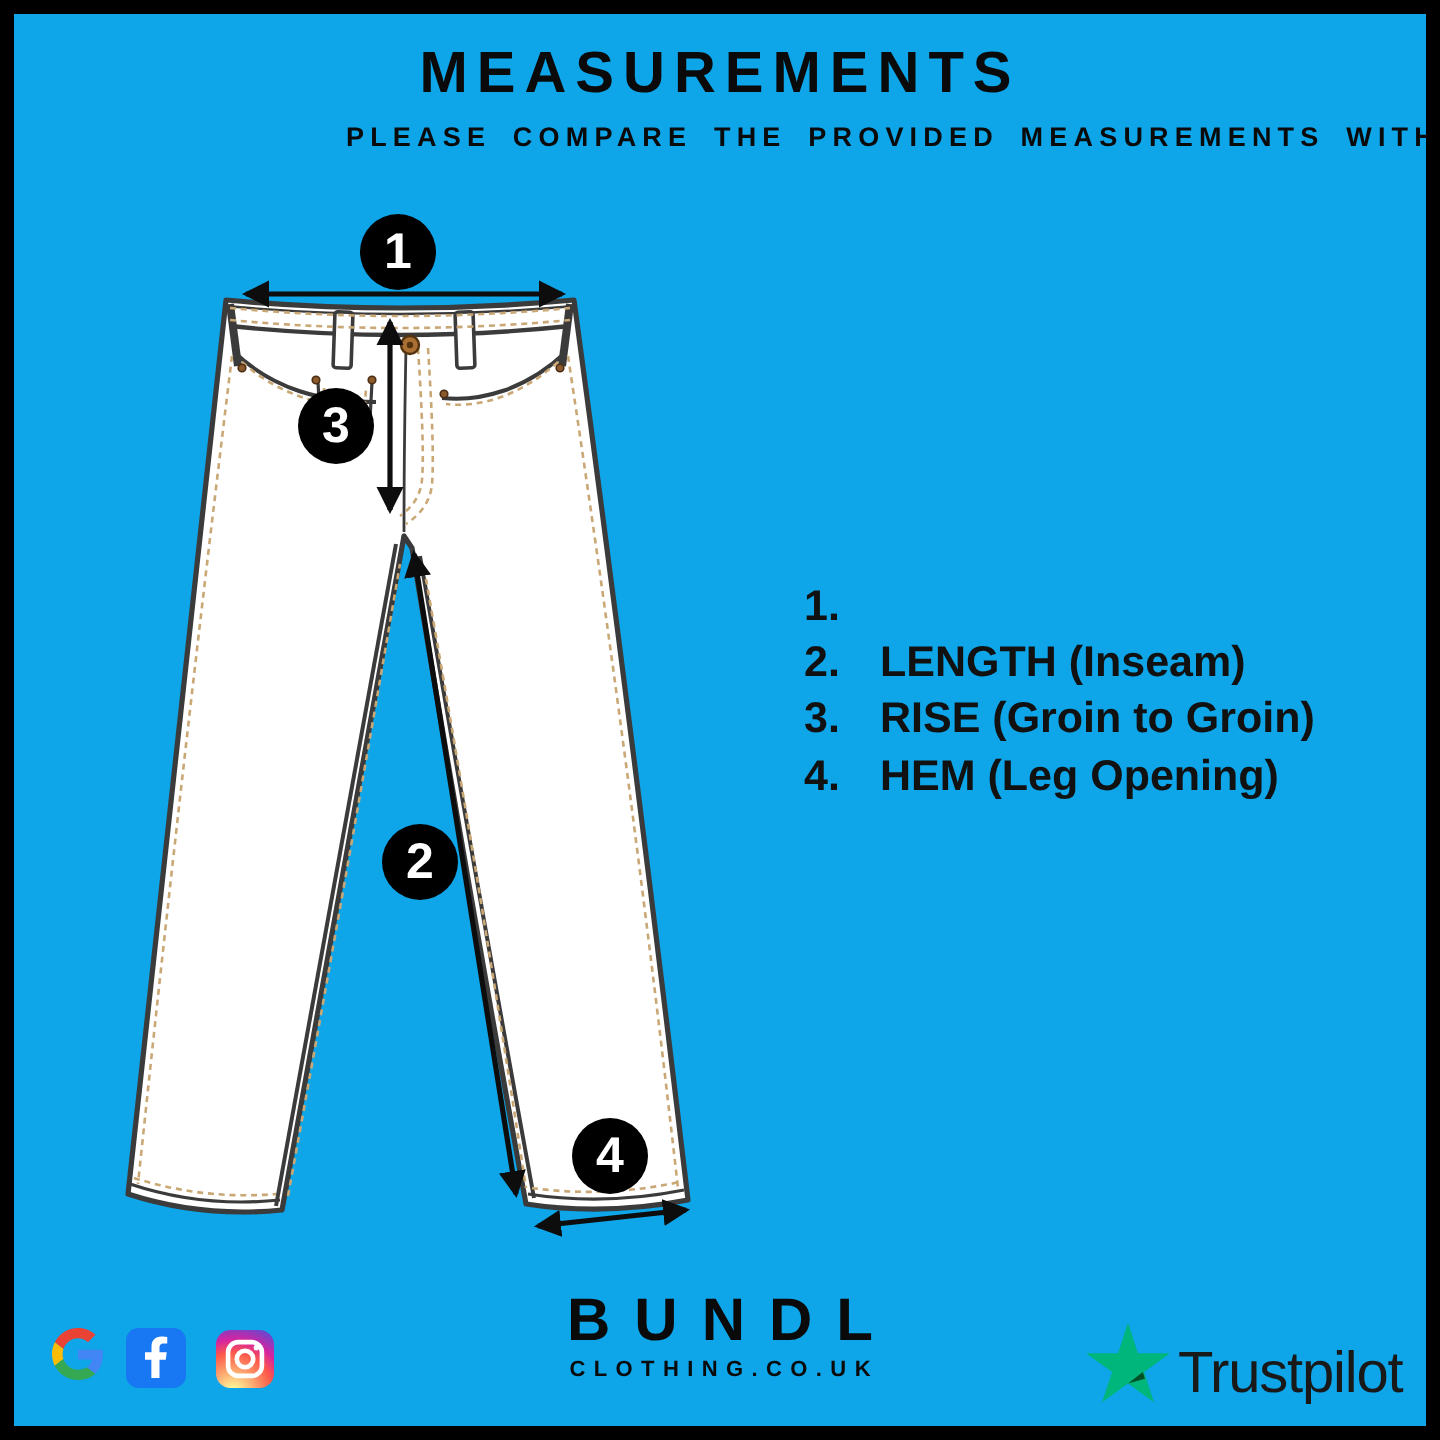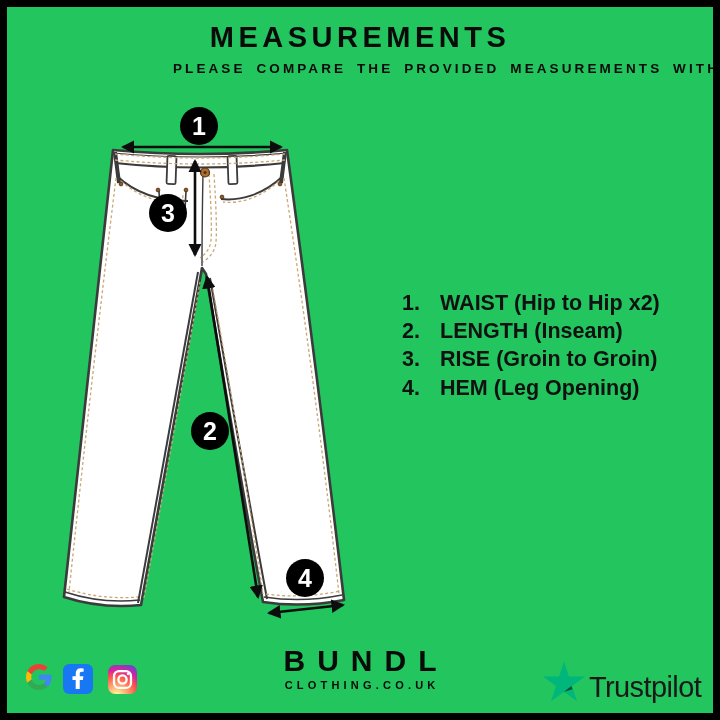--- a/index.html
+++ b/index.html
@@ -1,17 +1,17 @@
 <!DOCTYPE html>
 <html><head>
 <meta charset="utf-8">
 <style>
   html,body{margin:0;padding:0;background:#ffffff;}
   .frame{
-    position:relative;width:720px;height:720px;background:#22c55e;
+    position:relative;width:720px;height:720px;background:#0ea5e9;
     font-family:"Liberation Sans",sans-serif;overflow:hidden;
   }
   .frame-border{position:absolute;inset:0;border:7px solid #000;pointer-events:none;z-index:50;}
   
   .title{
     position:absolute;top:21px;left:0;right:0;text-align:center;
     font-size:29px;font-weight:800;letter-spacing:4.5px;color:#0a0a0a;white-space:nowrap;
   }
   .subtitle{
     position:absolute;top:59px;left:0;right:0;text-align:right;
@@ -127,21 +127,20 @@
   </svg>
 
   <div class="badge badge1">1</div>
   <div class="badge badge2">2</div>
   <div class="badge badge3">3</div>
   <div class="badge badge4">4</div>
 
   <div class="legend">
     <div class="legend-row">
       <span class="legend-num">1.</span>
-      <span class="legend-label">WAIST (Hip to Hip x2)</span>
     </div>
     <div class="legend-row">
       <span class="legend-num">2.</span>
       <span class="legend-label">LENGTH (Inseam)</span>
     </div>
     <div class="legend-row">
       <span class="legend-num">3.</span>
       <span class="legend-label">RISE (Groin to Groin)</span>
     </div>
     <div class="legend-row">

